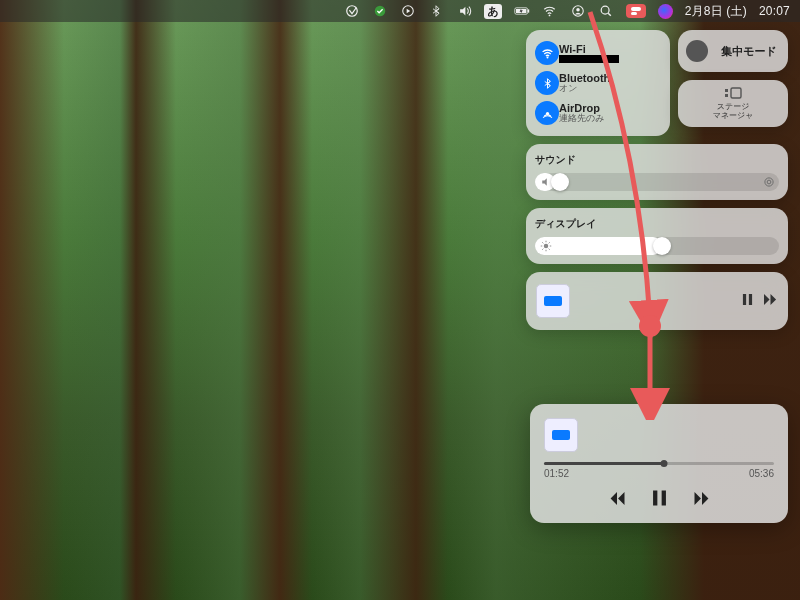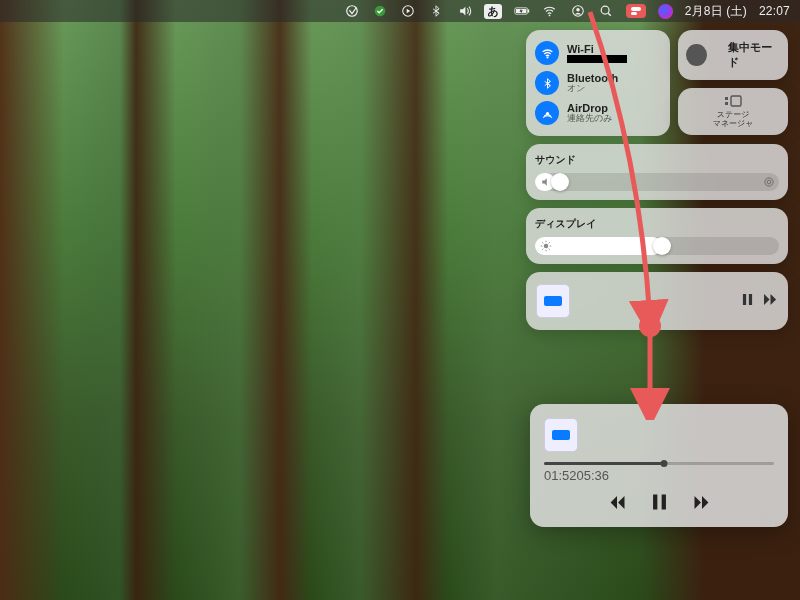--- a/index.html
+++ b/index.html
@@ -38,30 +38,30 @@
   position: absolute; top: 30px; right: 12px; width: 262px;
   display: flex; flex-direction: column; gap: 8px;
 }
 .card {
   background: rgba(225,225,225,0.82); backdrop-filter: blur(10px);
   border-radius: 14px; padding: 9px;
   box-shadow: 0 4px 16px rgba(0,0,0,0.2);
 }
 .row1 { display:flex; gap:8px; }
 .connect-card { flex: 1.15; display:flex; flex-direction:column; gap:2px; }
-.conn-item { display:flex; align-items:center; gap:8px; padding:2px 0; }
+.conn-item { display:flex; align-items:center; padding:2px 0; }
 .conn-icon { width:24px; height:24px; border-radius:50%; background:#0a7aff; display:flex; align-items:center; justify-content:center; }
 .conn-icon svg { fill:#fff; }
 .conn-txt { display:flex; flex-direction:column; line-height:1.1; }
 .conn-title { font-size:11px; font-weight:600; color:#222; }
 .conn-sub { font-size:9px; color:#555; }
 .redact { width:60px; height:8px; background:#000; display:inline-block; }
 
 .rcol { flex:1; display:flex; flex-direction:column; gap:8px; }
-.focus-card { display:flex; align-items:center; gap:21px; padding:10px 8px; }
+.focus-card { display:flex; align-items:center; gap:13px; padding:10px 8px; }
 .focus-ico { width:22px; height:22px; border-radius:50%; background:#555; display:flex; align-items:center; justify-content:center; }
 .twoup { display:flex; gap:4px; }
 .twoup .card { flex:1; display:flex; flex-direction:column; align-items:center; justify-content:center; gap:3px; padding:6px 3px; }
 .twoup .card .lbl { font-size:8px; color:#333; text-align:center; line-height:1.1; }
 
 .slider-card { }
 .slider-label { font-size:10px; font-weight:600; color:#222; margin-bottom:6px; }
 .slider { position:relative; height:18px; background:rgba(0,0,0,0.1); border-radius:9px; display:flex; align-items:center; }
 .slider-fill { position:absolute; left:0; top:0; bottom:0; background:#fff; border-radius:9px; }
 .slider-thumb { position:absolute; width:18px; height:18px; background:#fff; border-radius:50%; box-shadow:0 1px 3px rgba(0,0,0,0.3); }
@@ -75,21 +75,21 @@
 
 .media-pop {
   position:absolute; top: 404px; right: 12px; width: 258px;
   background: rgba(225,225,225,0.85); border-radius:14px; padding:14px 14px 10px;
   box-shadow: 0 6px 24px rgba(0,0,0,0.3);
 }
 .media-pop .media-art { margin-bottom:10px; }
 .progress { height:3px; background:rgba(0,0,0,0.2); border-radius:2px; position:relative; margin:6px 0 3px; }
 .progress-fill { position:absolute; left:0; top:0; bottom:0; background:#444; border-radius:2px; }
 .progress-dot { position:absolute; width:7px; height:7px; background:#444; border-radius:50%; top:-2px; transform:translateX(-50%); }
-.time-row { display:flex; justify-content:flex-start; font-size:13px; color:#555; }
+.time-row { display:flex; justify-content:space-between; font-size:10px; color:#555; }
 .big-ctrls { display:flex; justify-content:center; gap:26px; margin-top:8px; color:#222; align-items:center; }
 .big-ctrls .btn { font-size:18px; }
 .big-ctrls .center { font-size:22px; }
 
 svg.arrow { position:absolute; pointer-events:none; }
 </style>
 </head>
 <body>
 
 <div class="wallpaper"></div>
@@ -148,21 +148,21 @@
     </span>
   <span class="mi">
       <svg viewBox="0 0 16 16" width="14" height="14">
         <circle cx="7" cy="7" r="4.5" fill="none" stroke="#eee" stroke-width="1.4"></circle>
         <path d="M10.5 10.5l3 3" stroke="#eee" stroke-width="1.6"></path>
       </svg>
     </span>
   <span class="accent"></span>
   <span class="siri"></span>
   <span class="dt">2月8日 (土)</span>
-  <span class="dt">22:07</span>
+  <span class="dt">20:07</span>
 </div>
 
 <div class="cc">
   <div class="row1">
     <div class="card connect-card">
       <div class="conn-item">
         <div class="conn-icon">
             <svg viewBox="0 0 16 16" width="13" height="13">
               <path d="M2 6a9 9 0 0112 0M4 8.5a6 6 0 018 0M6 11a3 3 0 014 0" stroke="#fff" stroke-width="1.6" fill="none"></path>
               <circle cx="8" cy="13" r="1.2" fill="#fff"></circle>

